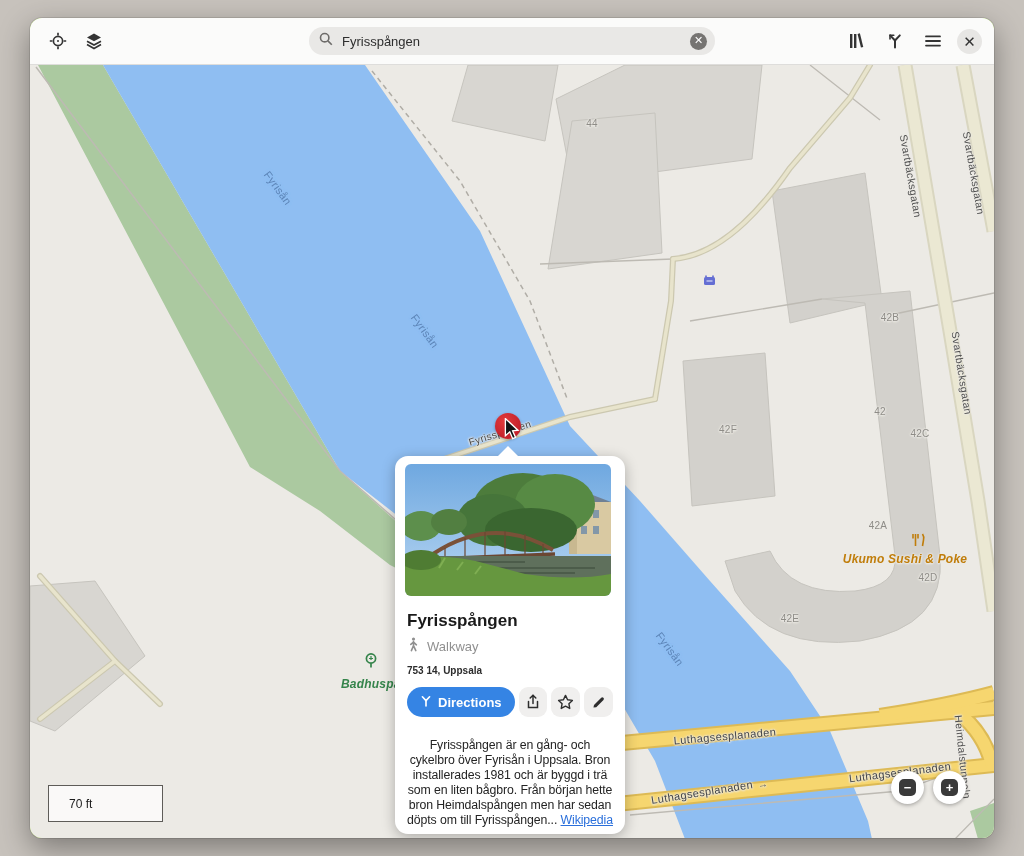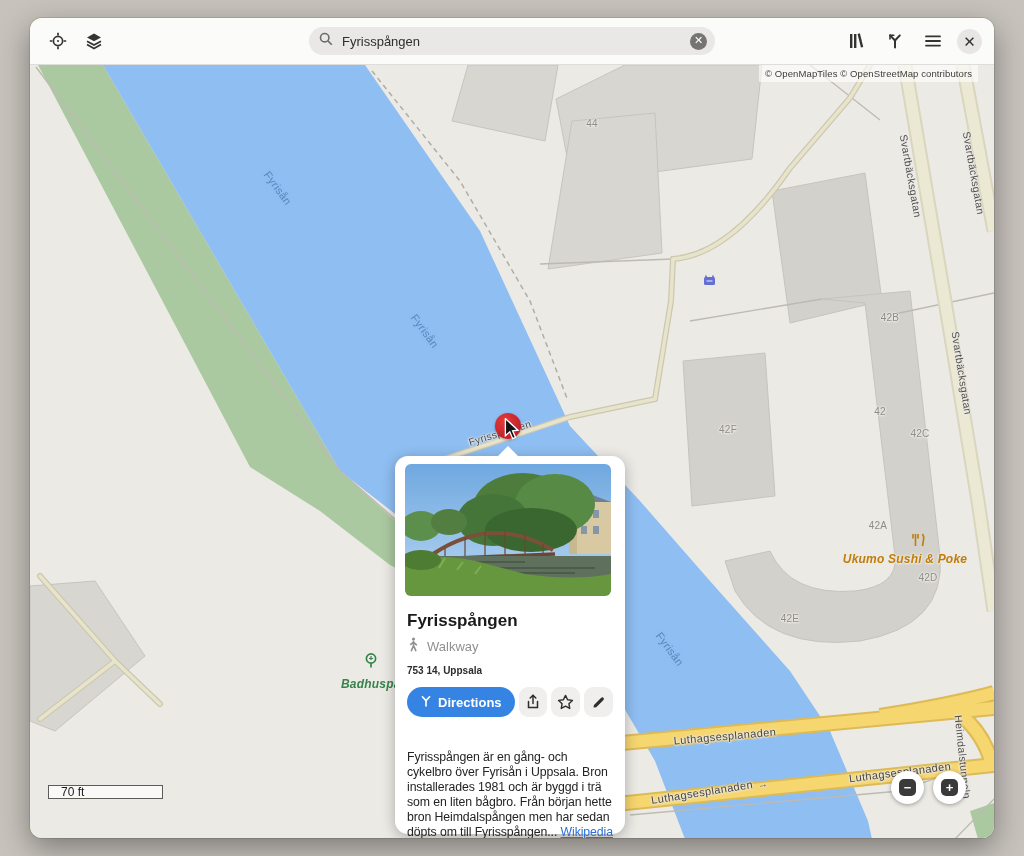--- a/index.html
+++ b/index.html
@@ -28,23 +28,23 @@
     letter-spacing:.4px;
     text-shadow:0 0 2px #eceae5,0 0 2px #eceae5,0 0 3px #eceae5,0 1px 2px #eceae5;}
   .ctr{transform:translate(-50%,-50%);}
   .water-label{color:#5c85b8;font-size:11px;text-shadow:0 0 2px #8fbef2,0 0 3px #8fbef2,0 0 3px #8fbef2;}
   .bnum{color:#8e8c87;font-size:10px;letter-spacing:.3px;}
   .poi-label{font-style:italic;font-weight:bold;font-size:12px;letter-spacing:.2px;}
   .restaurant{color:#c07d0a;}
   .park{color:#35844b;}
   .attribution{position:absolute;top:0;right:16px;height:17px;background:rgba(255,255,255,.62);
     font-size:9.5px;color:#3c3c3c;display:flex;align-items:center;padding:0 6px;letter-spacing:.1px;}
-  .scalebar{position:absolute;left:18px;top:720px;width:115px;height:14px;background:rgba(255,255,255,.72);
+  .scalebar{position:absolute;left:18px;top:720px;width:115px;height:37px;background:rgba(255,255,255,.72);
     border:1.5px solid #5e5c58;box-sizing:border-box;font-size:12px;color:#1c1c1c;display:flex;
-    align-items:center;padding-left:12px;}
+    align-items:center;padding-left:20px;}
   .zoomctl{position:absolute;width:33px;height:33px;border-radius:50%;background:#fff;border:none;
     box-shadow:0 1px 4px rgba(0,0,0,.35);display:flex;align-items:center;justify-content:center;padding:0;}
   .zoomctl .sq{width:17px;height:17px;border-radius:5px;background:#3a3a3a;color:#fff;font-size:13px;
     font-weight:bold;display:flex;align-items:center;justify-content:center;line-height:1;}
   .pin{position:absolute;left:465px;top:348px;width:26px;height:26px;border-radius:50%;
     background:radial-gradient(circle at 38% 32%,#e23b3b,#c3202b 70%);box-shadow:0 1px 3px rgba(0,0,0,.3);}
   .cursor{position:absolute;left:473px;top:353px;pointer-events:none;}
   
   .card{position:absolute;left:365px;top:391px;width:230px;height:378px;background:#fff;border-radius:13px;
     box-shadow:0 3px 14px rgba(0,0,0,.28);box-sizing:border-box;}
@@ -53,21 +53,21 @@
   .card-inner{padding:8px 12px 0 12px;}
   .photo{width:206px;height:132px;border-radius:6px;overflow:hidden;display:block;margin-left:-2px;}
   .card-title{font-size:17px;font-weight:bold;color:#1a1a1a;margin-top:15px;}
   .cat-row{display:flex;align-items:center;gap:7px;margin-top:6px;color:#909090;font-size:13px;}
   .addr{margin-top:10px;font-size:10px;color:#2c2c2c;font-weight:bold;}
   .btn-row{display:flex;align-items:flex-end;gap:4px;margin-top:11px;}
   .directions-btn{height:30px;border:none;border-radius:15px;background:#3584e4;color:#fff;font-size:13px;
     font-weight:bold;display:flex;align-items:center;gap:6px;padding:0 13px;font-family:inherit;}
   .mini-btn{width:30px;height:30px;border:none;border-radius:9px;background:#f0efee;display:flex;
     align-items:center;justify-content:center;color:#2e2e2e;padding:0;}
-  .desc{margin-top:33px;font-size:12.3px;line-height:14.9px;color:#242424;letter-spacing:-.1px;width:206px;}
+  .desc{margin-top:21px;font-size:12.3px;line-height:14.9px;color:#242424;letter-spacing:-.1px;width:206px;text-align:center;}
   .desc a{color:#2a6fdb;text-decoration:underline;}
 </style>
 </head>
 <body>
 
 <div class="window">
 
   <header class="headerbar">
     <div class="hb-left">
       <button class="icon-btn">
@@ -221,21 +221,20 @@
     <div class="mlabel bnum ctr" style="left:698px;top:364px;">42F</div>
     <div class="mlabel bnum ctr" style="left:848px;top:460px;">42A</div>
     <div class="mlabel bnum ctr" style="left:898px;top:512px;">42D</div>
     <div class="mlabel bnum ctr" style="left:760px;top:553px;">42E</div>
 
     <div class="mlabel poi-label restaurant ctr" style="left:875px;top:494px;">Ukumo Sushi &amp; Poke</div>
     <div class="mlabel poi-label park" style="left:311px;top:612px;">Badhusparken</div>
 
     <div class="mlabel ctr" style="left:470px;top:368px;font-size:10px;color:#4b4b4b;transform:translate(-50%,-50%) rotate(-17deg);">Fyrisspången</div>
 
-    <div class="attribution">© OpenMapTiles © OpenStreetMap contributors</div>
     <div class="scalebar">
         <span>70 ft</span>
       </div>
     <button class="zoomctl" style="left:861px;top:706px;">
       <span class="sq">−</span>
     </button>
     <button class="zoomctl" style="left:903px;top:706px;">
       <span class="sq">+</span>
     </button>
 

